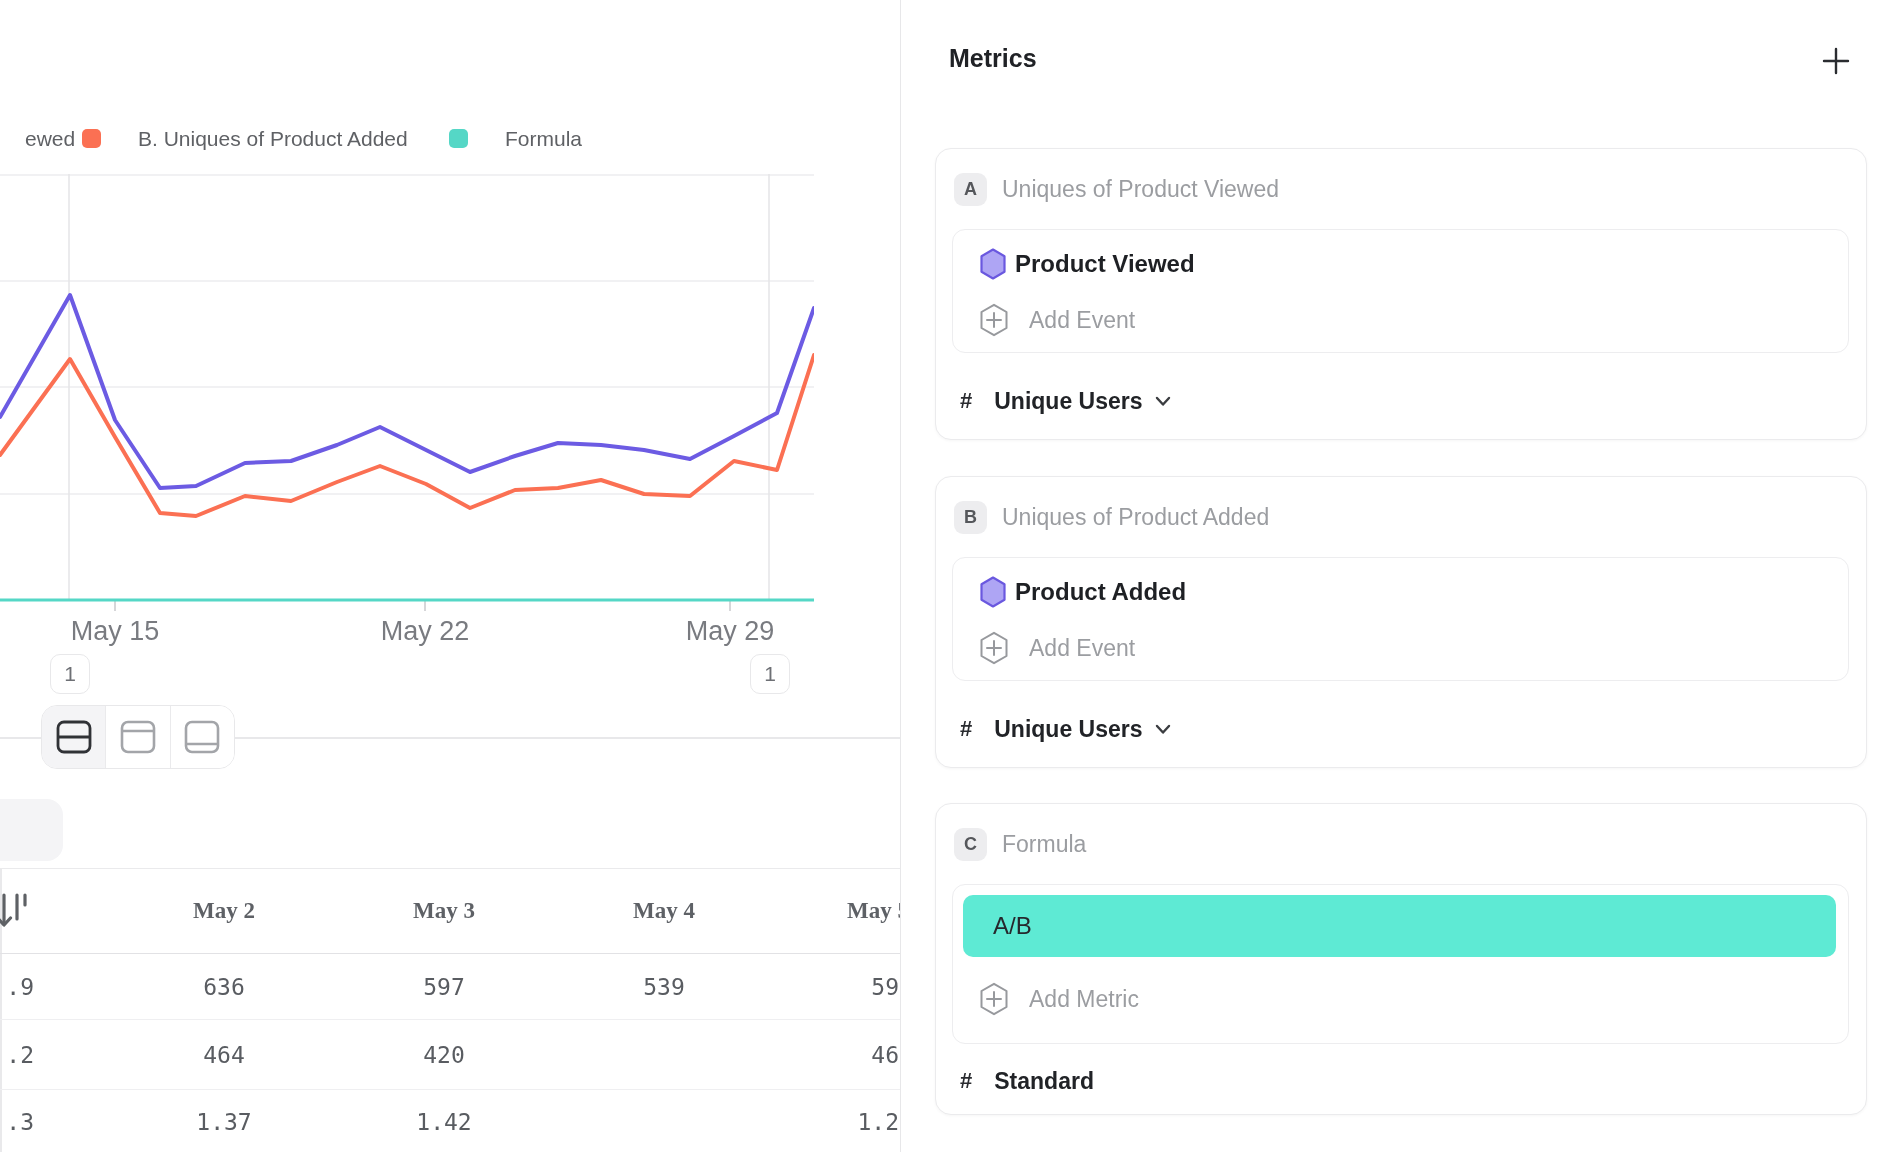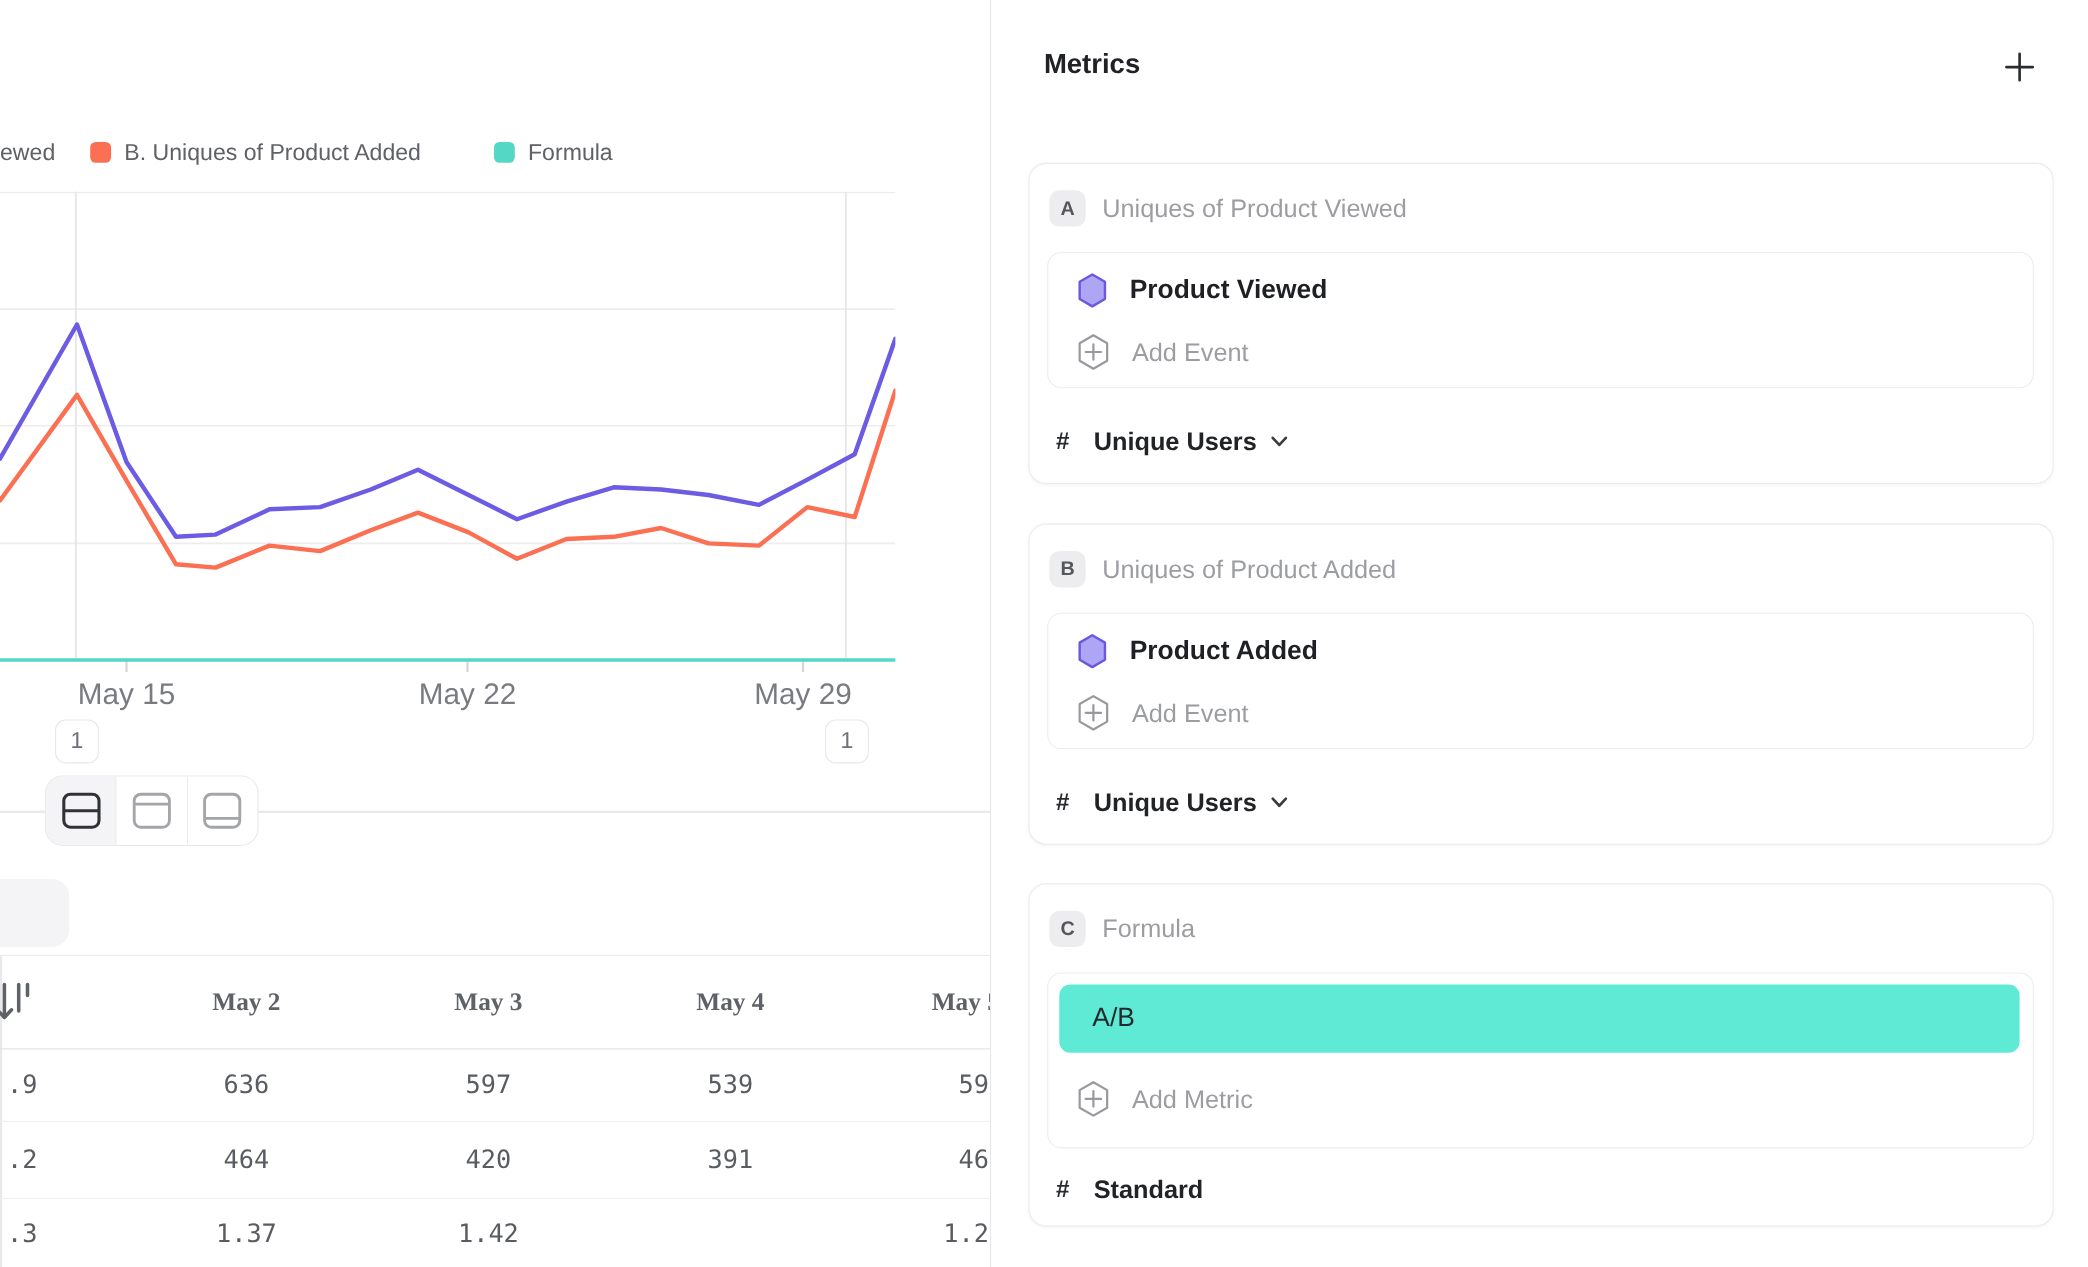--- a/index.html
+++ b/index.html
@@ -9,21 +9,21 @@
 
   
   #chart-region{left:0;top:0;width:900px;height:1152px;}
 
   #line-btn{left:641px;top:16px;width:191px;height:57px;border:1.5px solid #E7E7E9;
     border-radius:12px;background:#fff;display:flex;align-items:center;justify-content:center;
     gap:10px;cursor:pointer;}
   #line-btn .lbl{font-size:23px;font-weight:700;color:#26282C;}
 
   #legend{left:0;top:126px;width:900px;height:26px;}
-  .leg-text{position:absolute;top:1px;font-size:21px;font-weight:500;color:#5F6165;white-space:nowrap;}
+  .leg-text{position:absolute;top:1px;font-size:21px;font-weight:500;color:#5F6165;white-space:nowrap;padding-left:25px;}
   .swatch{position:absolute;top:3px;width:19px;height:19px;border-radius:5px;}
 
   #plot-wrap{left:0;top:174px;width:814px;height:438px;}
   #x-labels{left:0;top:616px;width:814px;height:26px;}
   .x-label{position:absolute;transform:translateX(-50%);font-size:27px;color:#797B80;white-space:nowrap;}
   .ann-badge{position:absolute;top:654px;width:38px;height:38px;border:1.5px solid #E8E8EA;
     border-radius:10px;background:#fff;display:flex;align-items:center;justify-content:center;
     font-size:21px;color:#6E7075;cursor:pointer;}
 
   #h-divider{left:0;top:737px;width:900px;height:1.5px;background:#E8E8EA;}
@@ -66,21 +66,21 @@
   #card-c{top:803px;height:310px;}
   .badge{position:absolute;left:18px;top:24px;width:33px;height:33px;border-radius:9px;background:#EDEDEF;
     display:flex;align-items:center;justify-content:center;font-size:18px;font-weight:700;color:#55575B;}
   .card-title{position:absolute;left:66px;top:24px;height:33px;display:flex;align-items:center;
     font-size:23px;color:#9B9DA1;}
   .inner{position:absolute;left:16px;top:80px;width:895px;border:1.5px solid #EDEDEF;border-radius:13px;}
   .inner.ev{height:122px;}
   .inner.fm{height:158px;}
   .ev-row{position:absolute;left:0;width:100%;height:60px;display:flex;align-items:center;cursor:pointer;}
   .ev-row .ic{margin-left:26px;display:flex;align-items:center;}
-  .ev-name{margin-left:20px;font-size:24px;font-weight:600;color:#1E2024;}
+  .ev-name{margin-left:8px;font-size:24px;font-weight:600;color:#1E2024;}
   .ev-add{margin-left:20px;font-size:23px;color:#9B9DA1;}
   .footer-row{position:absolute;left:0;width:100%;height:44px;display:flex;align-items:center;cursor:pointer;}
   .hash{margin-left:24px;font-size:22px;font-weight:600;color:#292B2F;}
   .measure{margin-left:22px;font-size:23px;font-weight:600;color:#212327;}
   .footer-row svg{margin-left:12px;}
   #formula-input{position:absolute;left:10px;top:10px;width:873px;height:62px;background:#5eead4;
     border-radius:10px;display:flex;align-items:center;cursor:text;}
   #formula-text{margin-left:30px;font-size:24px;color:#26282D;}
 </style>
 </head>
@@ -172,21 +172,20 @@
       <span class="cell vc c0">.9</span>
       <span class="cell vc c1">636</span>
       <span class="cell vc c2">597</span>
       <span class="cell vc c3">539</span>
       <span class="cell vc c4">59</span>
     </div>
     <div class="trow" id="trow-1">
       <span class="cell vc c0">.2</span>
       <span class="cell vc c1">464</span>
       <span class="cell vc c2">420</span>
-      <span class="cell vc c3">391</span>
       <span class="cell vc c4">46</span>
     </div>
     <div class="trow" id="trow-2">
       <span class="cell vc c0">.3</span>
       <span class="cell vc c1">1.37</span>
       <span class="cell vc c2">1.42</span>
       <span class="cell vc c4">1.2</span>
     </div>
   </div>
 </div>

